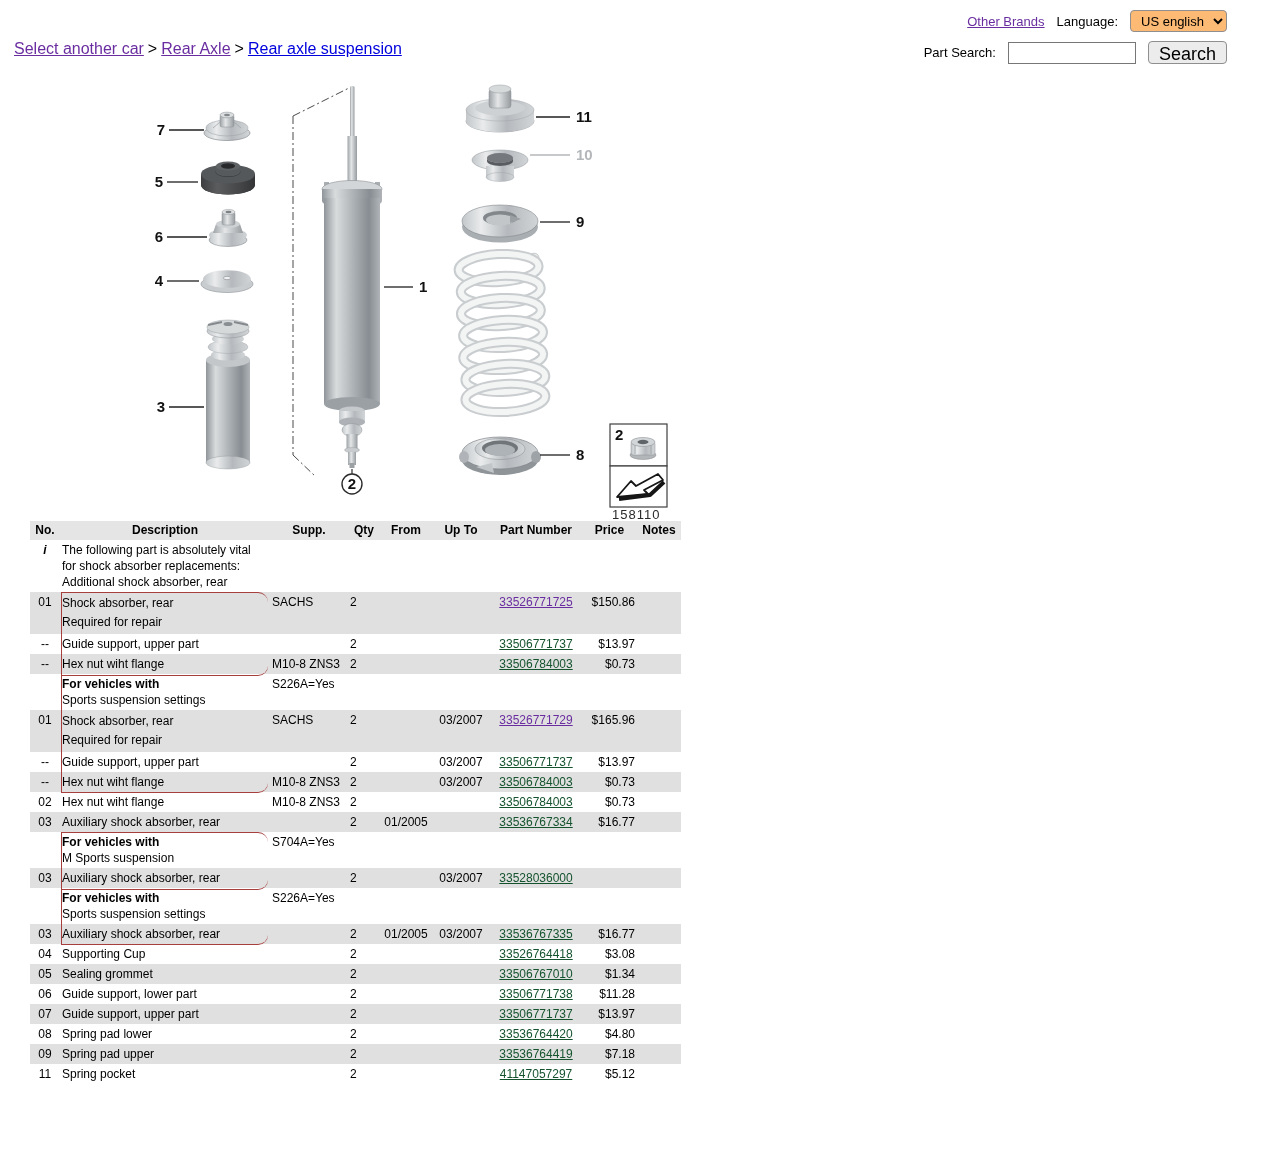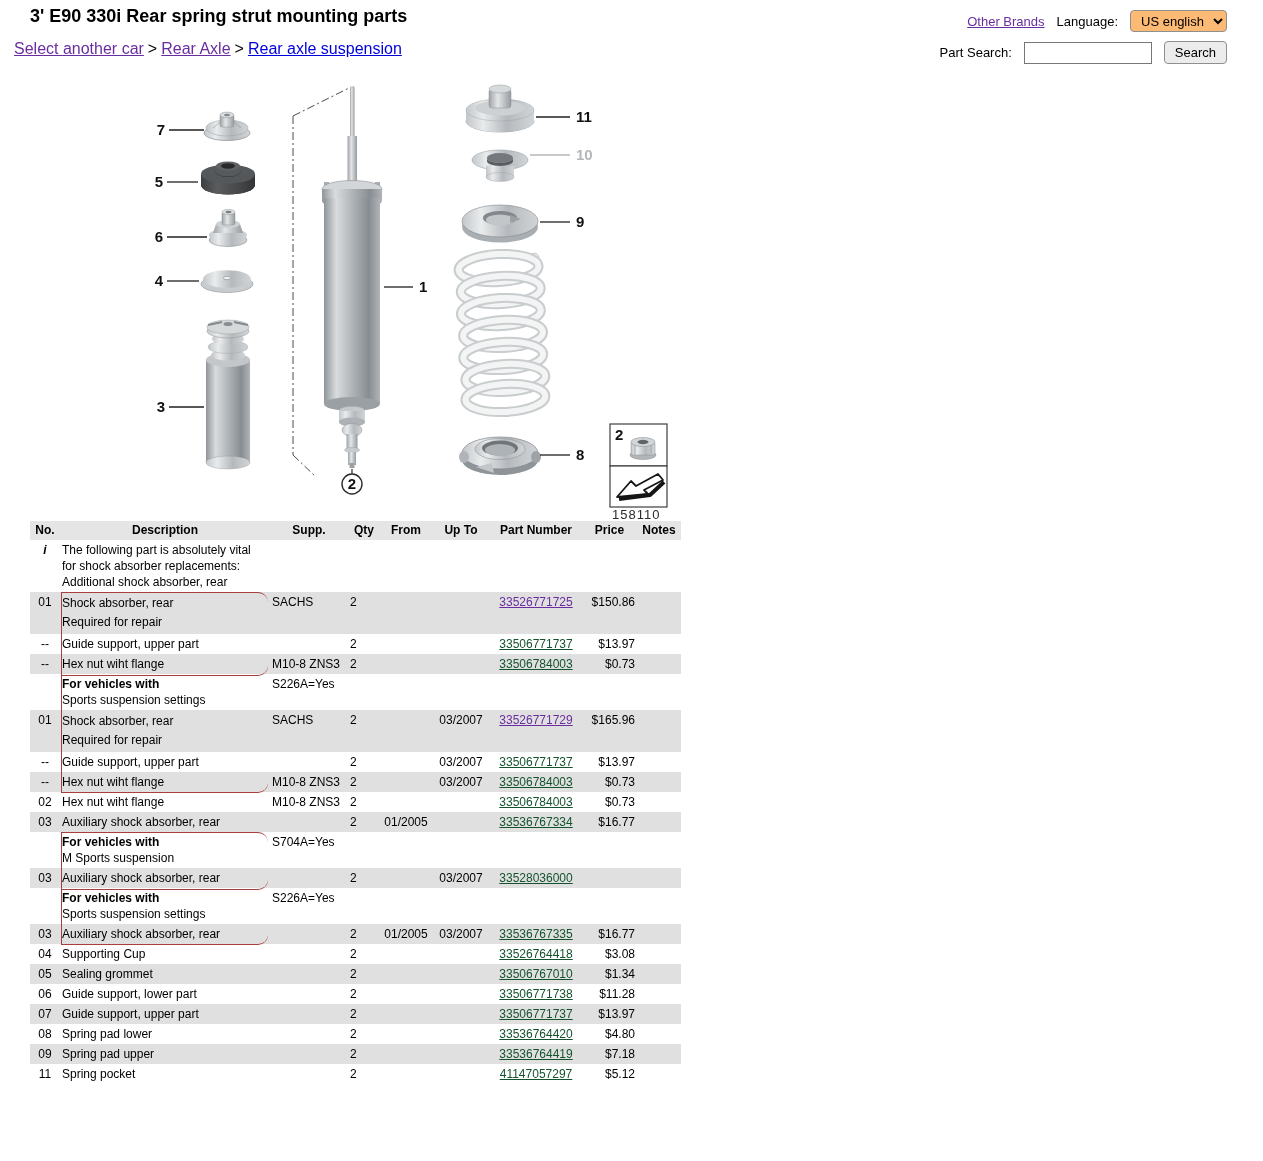--- a/index.html
+++ b/index.html
@@ -7,21 +7,21 @@
   .title{position:absolute;left:30px;top:6px;margin:0;font-size:18px;font-weight:bold;}
   .crumbs{position:absolute;left:14px;top:40px;font-size:16px;}
   .crumbs a{text-decoration:underline;cursor:pointer;}
   .sep{margin:0 4px;color:#000;}
   a.visited{color:#6a2da0;}
   a.blue{color:#0000dd;}
   .topbar{position:absolute;right:36px;top:10px;font-size:13px;}
   .topline{display:flex;align-items:center;justify-content:flex-end;gap:12px;margin-bottom:9px;}
   select.lang{font-size:13px;background:#fdba74;border:1px solid #8f8f8f;border-radius:4px;padding:1px 6px;height:22px;font-family:"Liberation Sans",sans-serif;}
   input.psearch{width:118px;height:18px;border:1px solid #777;font-size:13px;padding:1px 4px;}
-  button.sbtn{font-size:13px;background:#ececec;border:1px solid #8f8f8f;border-radius:4px;padding:2px 10px;height:23px;font-family:"Liberation Sans",sans-serif;cursor:pointer;}
+  button.sbtn{font-size:18px;background:#ececec;border:1px solid #8f8f8f;border-radius:4px;padding:2px 10px;height:23px;font-family:"Liberation Sans",sans-serif;cursor:pointer;}
   .diagram{position:absolute;left:30px;top:78px;width:650px;height:450px;}
   .dlabel{font-family:"Liberation Sans",sans-serif;font-weight:bold;font-size:15px;fill:#111;}
   .dlabel-gray{font-family:"Liberation Sans",sans-serif;font-weight:bold;font-size:15px;fill:#b4b7ba;}
   .dnum{font-family:"Liberation Sans",sans-serif;font-size:13px;fill:#2b2b2b;letter-spacing:1px;}
   .tablewrap{position:absolute;left:30px;top:521px;width:651px;}
   table.parts{border-collapse:collapse;table-layout:fixed;width:651px;font-size:12px;}
   table.parts th{background:#e5e5e5;font-weight:bold;padding:2px;line-height:15px;text-align:center;font-size:12px;}
   table.parts td{padding:2px;line-height:16px;vertical-align:top;}
   tr.g td{background:#e0e0e0;}
   td.no{text-align:center;}
@@ -37,21 +37,20 @@
   a.plink{text-decoration:underline;color:#14532d;cursor:pointer;}
   a.plink.visited{color:#6a2da0;}
   .bracket{position:absolute;left:31px;width:206px;border-left:1.6px solid #a83f3f;border-bottom:1.6px solid #a83f3f;border-bottom-right-radius:10px;pointer-events:none;}
   .bracket.top{border-top:1.6px solid #a83f3f;border-top-right-radius:10px;}
 </style>
 </head>
 <body>
 
 <div class="page">
 
-  <h1 class="title">3' E90 330i Rear spring strut mounting parts</h1>
 
   <div class="crumbs">
     <a class="visited" href="#">Select another car</a><span class="sep">&gt;</span><a class="visited" href="#">Rear Axle</a><span class="sep">&gt;</span><a class="blue" href="#">Rear axle suspension</a>
   </div>
 
   <div class="topbar">
     <div class="topline">
       <a class="visited" style="text-decoration:underline" href="#">Other Brands</a>
       <span>Language:</span>
       <select class="lang">

